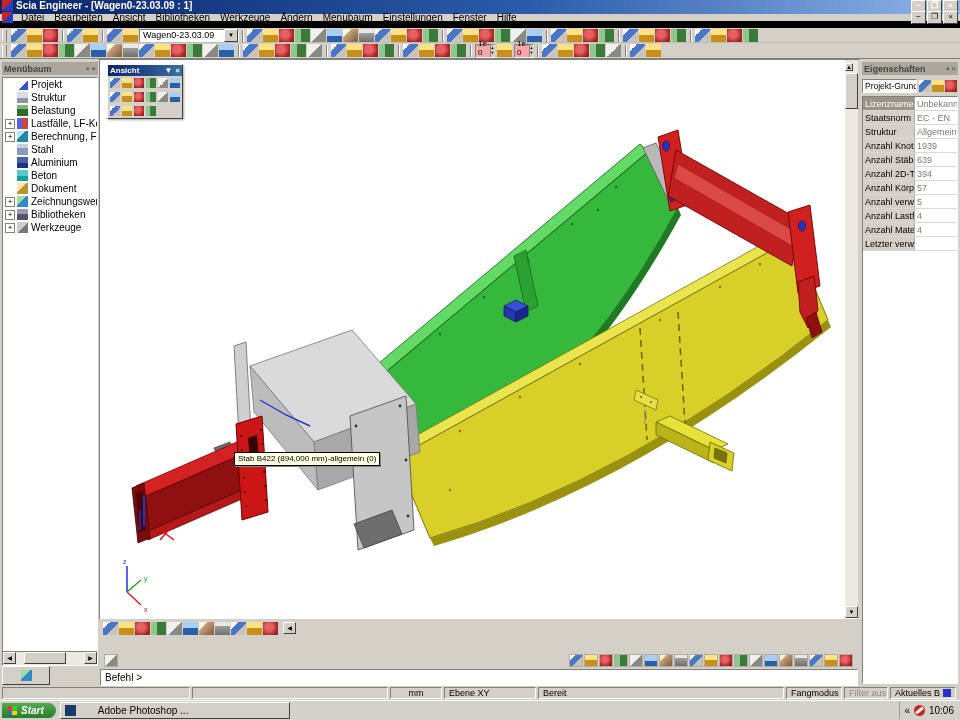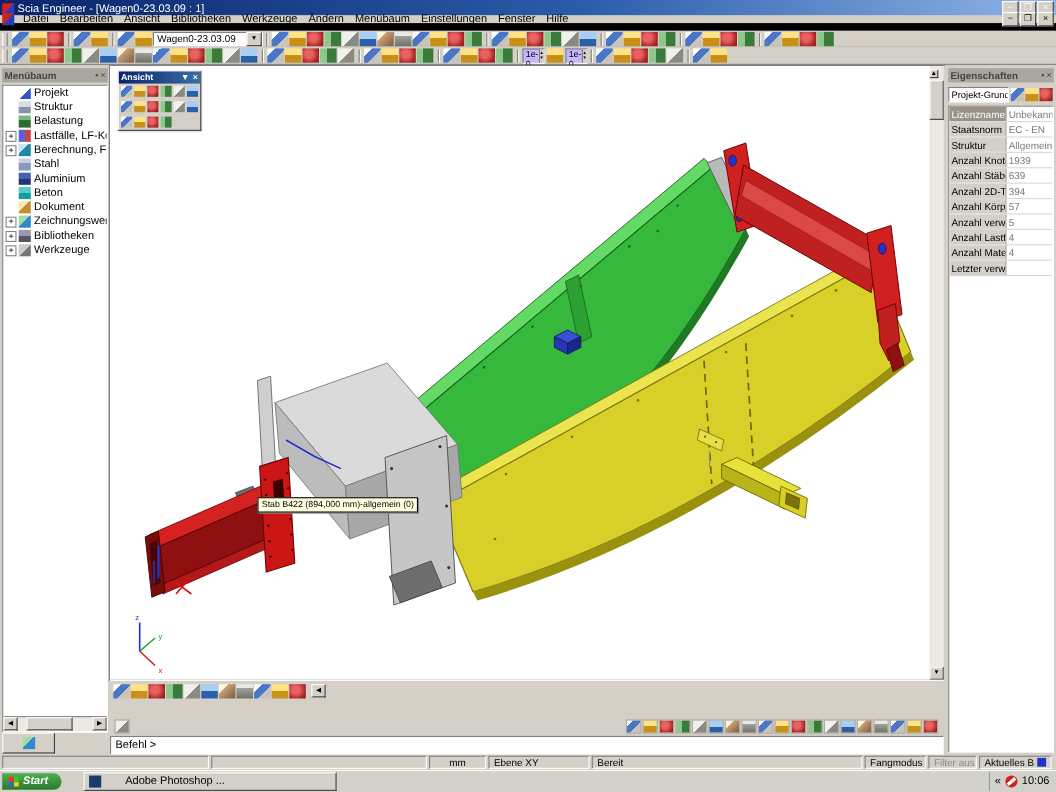--- a/index.html
+++ b/index.html
@@ -5,21 +5,21 @@
   html,body{margin:0;padding:0}
   body{width:960px;height:720px;position:relative;background:#d4d0c8;
        font-family:"Liberation Sans",sans-serif;overflow:hidden;font-size:10px;color:#000}
   .winbtn{width:13px;height:11px;background:#d4d0c8;border:1px solid;border-color:#fff #404040 #404040 #fff;
           font-size:8px;line-height:9px;text-align:center;margin-left:1px;display:inline-block}
   .grip{width:3px;height:12px;border-left:1px solid #fff;border-right:1px solid #808080;margin:1px 4px 0 2px}
   .sep{width:0;height:12px;border-left:1px solid #808080;border-right:1px solid #fff;margin:1px 3px 0 3px}
   
   .titlebar{position:absolute;left:0;top:0;width:960px;height:14px;
     background:linear-gradient(90deg,#0a246a 0%,#2a5caa 55%,#8fb4e8 100%);
-    color:#fff;font-size:10px;font-weight:normal;display:flex;align-items:flex-end;padding:0 2px;box-sizing:border-box}
+    color:#fff;font-size:10px;font-weight:bold;display:flex;align-items:flex-start;padding:0 2px;box-sizing:border-box}
   .titlebar .btns{margin-left:auto;display:flex}
   .menubar{position:absolute;left:0;top:14px;width:960px;height:14px;background:#d4d0c8;
     display:flex;align-items:center;font-size:10px;box-sizing:border-box;padding:0 2px;border-bottom:7px solid #000000}
   .menubar .mitem{padding:1px 5px}
   .menubar .btns{margin-left:auto;display:flex}
   .mdi-ico,.app-ico{width:11px;height:11px;display:inline-block;margin-right:3px;
     background:linear-gradient(135deg,#d02020 50%,#2040c0 50%)}
   
   .tbrow{position:absolute;left:0;width:960px;background:#d4d0c8;display:flex;align-items:center;box-sizing:border-box}
   .tb1{top:28px;height:15px;border-bottom:1px solid #c0bcb4}
@@ -32,22 +32,22 @@
   .c4{background:linear-gradient(135deg,#f0f0ec 50%,#8a8a84 50%)}
   .c5{background:linear-gradient(180deg,#aacdf4 50%,#2a5faa 50%)}
   .c6{background:linear-gradient(135deg,#fef6d8 30%,#caa27a 30%,#8a6a4a 85%)}
   .c7{background:linear-gradient(180deg,#e8e8e4 30%,#a0a09a 30%,#70706a)}
   .strip-box{display:flex;align-items:center}
   .combo{width:100px;height:13px;background:#fff;border:1px solid;border-color:#808080 #fff #fff #808080;
     display:flex;align-items:center;font-size:9px;padding-left:3px;box-sizing:border-box;flex:none}
   .combo .cbtn{margin-left:auto;width:12px;height:11px;background:#d4d0c8;border:1px solid;
     border-color:#fff #404040 #404040 #fff;font-size:6px;text-align:center;line-height:10px}
   .combo .cbtn::before{content:"▼"}
-  .spin{width:20px;height:14px;background:#c4b5fd;border:1px solid;border-color:#808080 #fff #fff #808080;
-    display:flex;align-items:flex-start;font-size:8px;padding-left:2px;box-sizing:border-box;flex:none}
+  .spin{width:20px;height:14px;background:#fca5a5;border:1px solid;border-color:#808080 #fff #fff #808080;
+    display:flex;align-items:flex-end;font-size:8px;padding-left:2px;box-sizing:border-box;flex:none}
   .spin .ud{margin-left:auto;width:9px;font-size:4px;line-height:5px;text-align:center;background:#d4d0c8;
     border-left:1px solid #808080;height:100%}
   .spin .ud::before{content:"▲";display:block}.spin .ud::after{content:"▼";display:block}
   
   .ldock{position:absolute;left:0;top:60px;width:100px;height:626px;background:#d4d0c8;box-sizing:border-box}
   .rdock{position:absolute;left:858px;top:60px;width:102px;height:626px;background:#d4d0c8;box-sizing:border-box}
   .dtitle{position:absolute;left:2px;right:2px;top:2px;height:13px;background:#aaa79e;color:#45443f;
     font-size:9px;font-weight:bold;display:flex;align-items:center;padding:0 2px;box-sizing:border-box}
   .dtitle .db{margin-left:auto;display:flex;gap:2px;font-weight:normal}
   .dtitle .db span{font-size:8px;line-height:10px}
@@ -124,21 +124,21 @@
   .statusbar{position:absolute;left:0;top:686px;width:960px;height:14px;background:#d4d0c8;
     display:flex;align-items:stretch;box-sizing:border-box;padding:1px 2px;font-size:9px}
   .scell{border:1px solid;border-color:#808080 #fff #fff #808080;margin-right:2px;display:flex;
     align-items:center;padding:0 4px;box-sizing:border-box;white-space:nowrap}
   .bluebox{width:9px;height:8px;background:#2233cc;margin-left:3px}
   .dim{color:#8a8a8a}
   
   .taskbar{position:absolute;left:0;top:700px;width:960px;height:20px;background:#d2d2ca;
     border-top:1px solid #fff;display:flex;align-items:center;box-sizing:border-box;padding:1px 2px;font-size:10px}
   .startbtn{height:15px;padding:0 12px 0 6px;background:linear-gradient(180deg,#4fae4f,#2a7a2a);
-    border-radius:0 8px 8px 0;color:#fff;font-weight:bold;font-style:italic;display:flex;align-items:center;gap:4px;margin-right:20px}
+    border-radius:0 8px 8px 0;color:#fff;font-weight:bold;font-style:italic;display:flex;align-items:center;gap:4px;margin-right:4px}
   .flag{width:9px;height:9px;background:
     linear-gradient(90deg,#e33 50%,#3c3 50%) top/9px 4.5px no-repeat,
     linear-gradient(90deg,#36c 50%,#fc0 50%) bottom/9px 4.5px no-repeat}
   .tbtn{width:230px;height:17px;background:#d4d0c8;border:1px solid;border-color:#fff #404040 #404040 #fff;
     display:flex;align-items:center;gap:22px;padding:0 4px;margin-right:3px;box-sizing:border-box;white-space:nowrap;overflow:hidden}
   .tbtn.active{background:#f4f2ec;border-color:#404040 #fff #fff #404040;font-weight:bold}
   .wico{width:11px;height:11px;flex:none}
   .w-ps{background:#1a3a6a}
   .w-scia{background:linear-gradient(135deg,#d02020 50%,#2040c0 50%)}
   .w-paint{background:linear-gradient(180deg,#cfcfcf 55%,#c03030 55%)}

